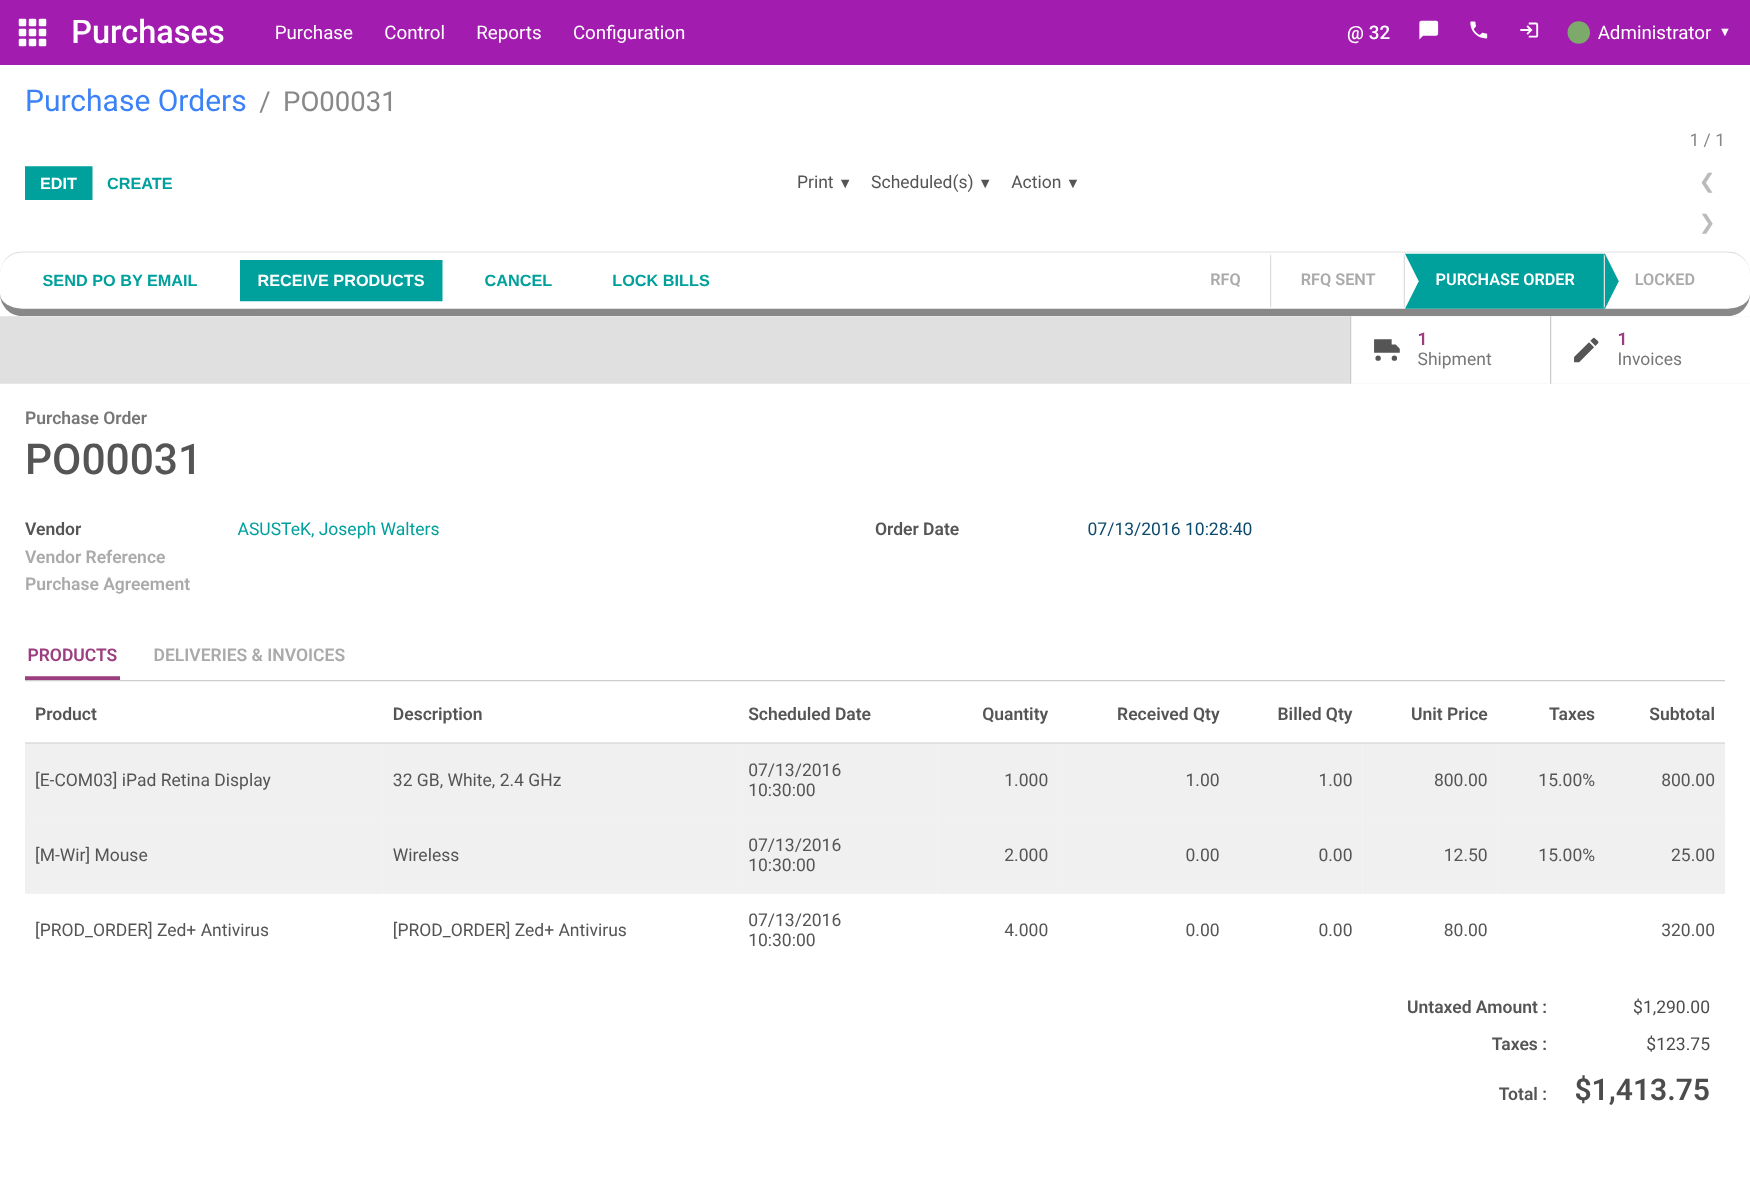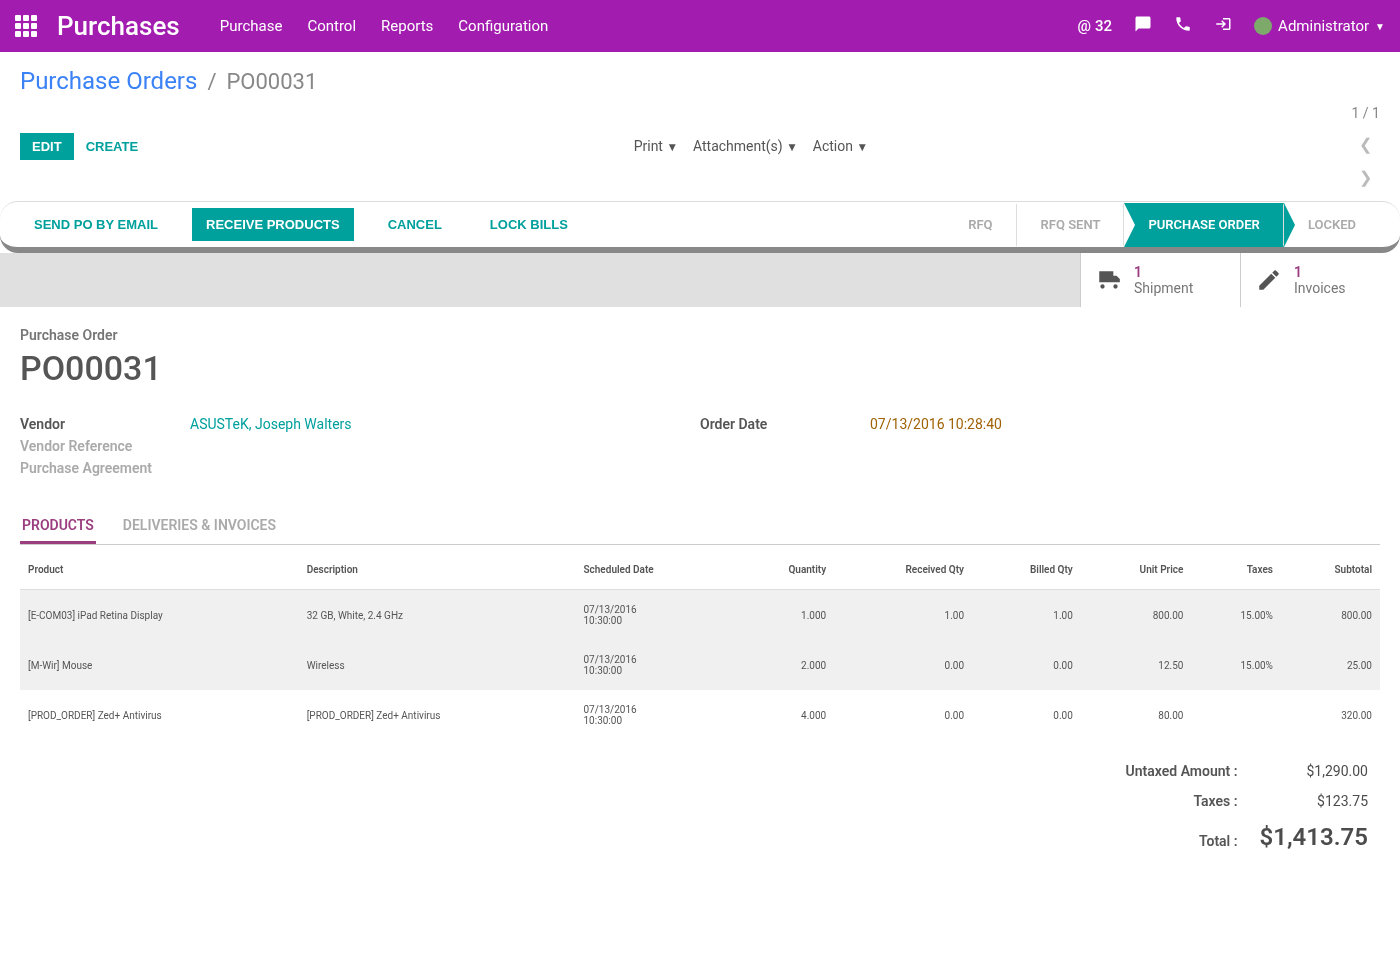--- a/index.html
+++ b/index.html
@@ -59,30 +59,30 @@
 
 
 .sheet { padding: 20px 20px 30px; }
 .sheet .small-label { color: #767676; font-size: 14px; font-weight:600; }
 .sheet h1 { font-size: 34px; font-weight: 500; color: #555; margin: 5px 0 25px; }
 .fields { display: flex; }
 .fields .col { flex: 1; }
 .field-row { display: flex; padding: 3px 0; font-size: 14px; }
 .field-row .lbl { width: 170px; color: #555; font-weight:600; }
 .field-row .lbl.muted { color: #aaa; }
-.field-row .val { color: #a16207; }
+.field-row .val { color: #0c4a6e; }
 .field-row .val.link { color: #00a09d; cursor: pointer; }
 
 
 .tabs { margin-top: 30px; border-bottom: 1px solid #ccc; display: flex; gap: 25px; font-size: 14px; font-weight: 600; }
 .tab { padding: 8px 2px; color: #aaa; cursor: pointer; }
 .tab.active { color: #9b3d7e; border-bottom: 3px solid #9b3d7e; }
 
 
-table.lines { width: 100%; border-collapse: collapse; font-size: 10px; margin-top: 5px; }
+table.lines { width: 100%; border-collapse: collapse; font-size: 14px; margin-top: 5px; }
 table.lines th { text-align: left; padding: 14px 8px; font-weight: 600; color: #555; border-bottom: 1px solid #ddd; }
 table.lines th.num, table.lines td.num { text-align: right; }
 table.lines td { padding: 14px 8px; color: #555; }
 table.lines tr.odd td { background: #f0f0f0; }
 
 
 .totals { margin-top: 15px; display:flex; justify-content:flex-end; }
 .totals table { font-size: 14px; }
 .totals td { padding: 6px 10px; text-align: right; }
 .totals td.lbl { color: #555; font-weight: 600; }
@@ -136,21 +136,21 @@
   <a href="#">Purchase Orders</a>
   <span class="sep">/</span>
   <span class="current">PO00031</span>
 </div>
 
 <div class="control-row">
   <button class="btn primary">EDIT</button>
   <button class="btn link">CREATE</button>
   <div class="center">
     <span><span>Print</span> <small>▼</small></span>
-    <span><span>Attachment(s)</span> <small>▼</small></span>
+    <span><span>Scheduled(s)</span> <small>▼</small></span>
     <span><span>Action</span> <small>▼</small></span>
   </div>
   <div class="right">
     <span>1 / 1</span>
     <span class="chev">❮</span>
     <span class="chev">❯</span>
   </div>
 </div>
 
 <div class="status-row">

